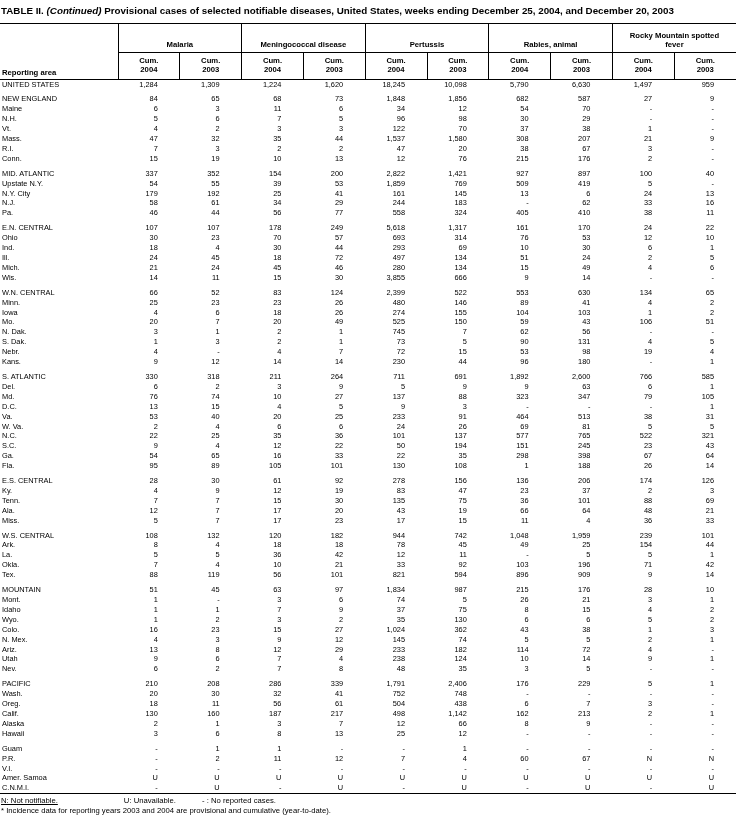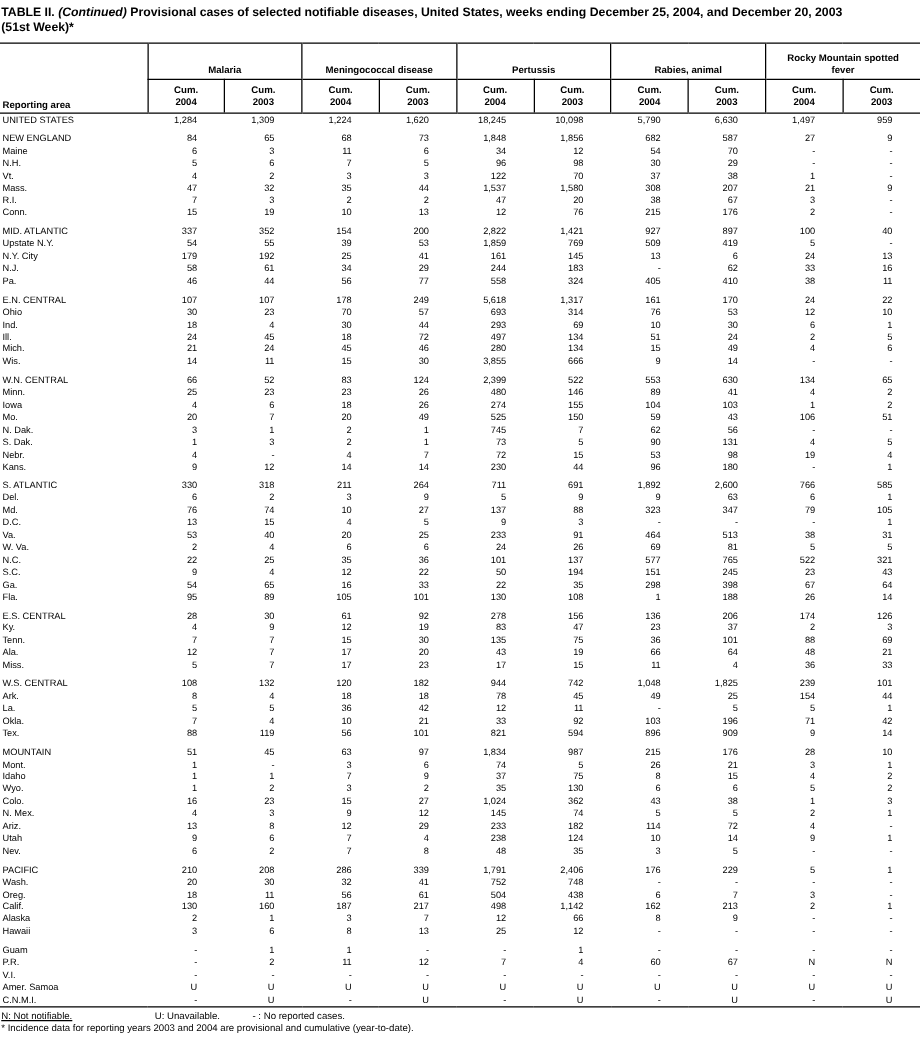--- a/index.html
+++ b/index.html
@@ -26,21 +26,20 @@
   .foot .sp1{margin-right:34px;text-decoration:underline;}
   .foot .sp2{margin-right:26px;padding-left:32px;}
 </style>
 </head>
 <body>
 
 <div class="page">
 
   <div class="title">
     <div class="line1"><span>TABLE II.</span> <span class="it">(Continued)</span> <span>Provisional cases of selected notifiable diseases, United States, weeks ending December 25, 2004, and December 20, 2003</span></div>
-    <div class="line2">(51st Week)*</div>
   </div>
 
   <table class="tbl">
     <colgroup>
       <col class="c-area">
         <col class="c-val">
         <col class="c-val">
         <col class="c-val">
         <col class="c-val">
         <col class="c-val">
@@ -672,21 +671,21 @@
         </tr>
         <tr>
           <td class="area">W.S. CENTRAL</td>
           <td class="val">108</td>
           <td class="val">132</td>
           <td class="val">120</td>
           <td class="val">182</td>
           <td class="val">944</td>
           <td class="val">742</td>
           <td class="val">1,048</td>
-          <td class="val">1,825</td>
+          <td class="val">1,959</td>
           <td class="val">239</td>
           <td class="val">101</td>
         </tr>
         <tr>
           <td class="area">Ark.</td>
           <td class="val">8</td>
           <td class="val">4</td>
           <td class="val">18</td>
           <td class="val">18</td>
           <td class="val">78</td>

